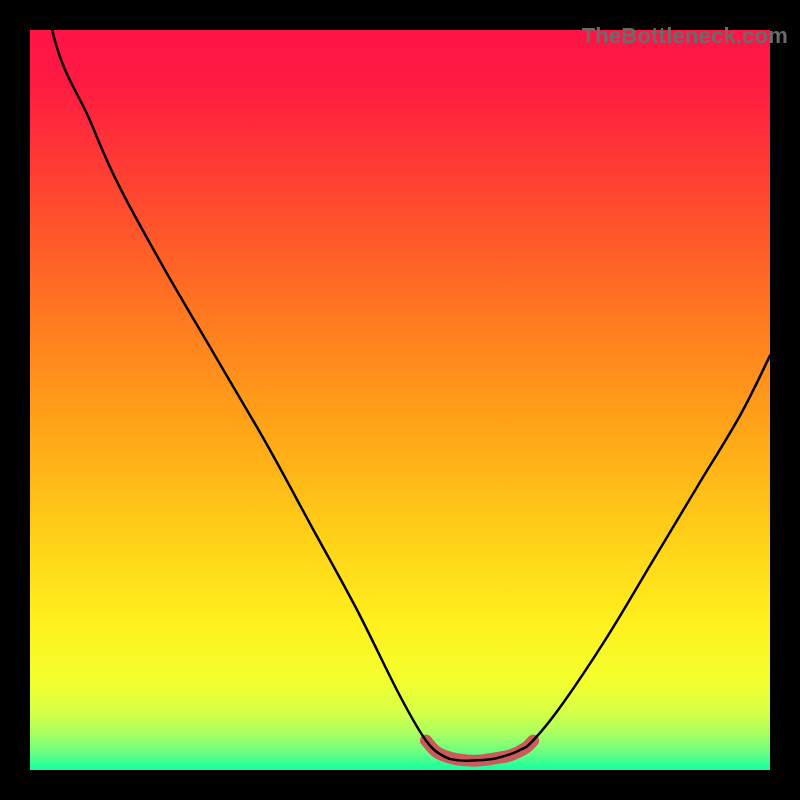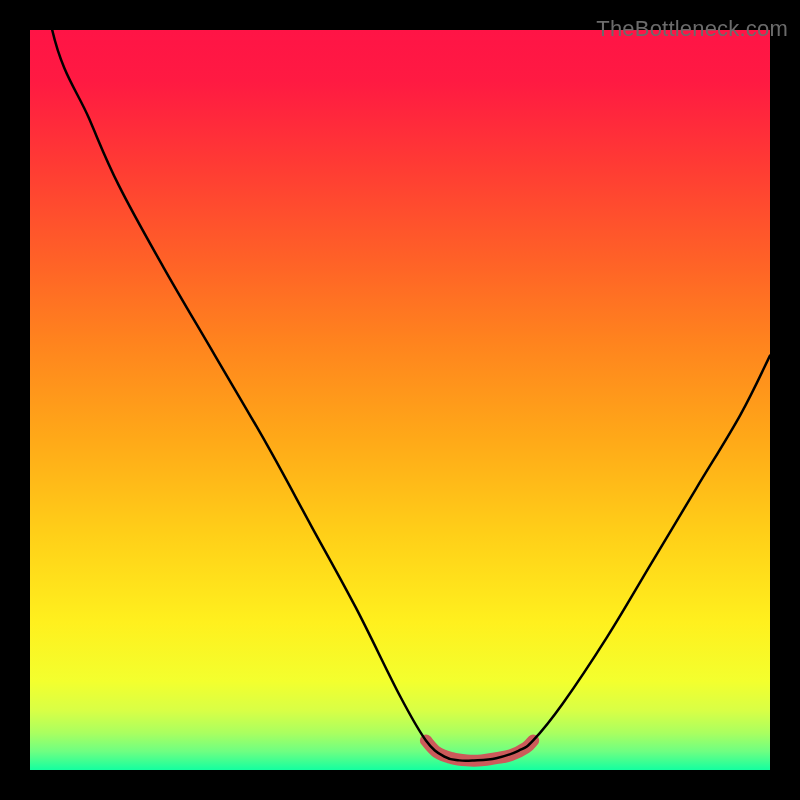--- a/index.html
+++ b/index.html
@@ -11,26 +11,26 @@
     overflow: hidden;
   }
   .outer {
     position: relative;
     width: 800px;
     height: 800px;
     background: #000;
   }
   .watermark {
     position: absolute;
-    top: 16px;
+    top: 23px;
     right: 12px;
     color: #6b6b6b;
     font-family: Arial, Helvetica, sans-serif;
     font-size: 22px;
-    font-weight: normal;
+    font-weight: bold;
     z-index: 20;
     letter-spacing: 0.2px;
   }
   .plot {
     position: absolute;
     left: 30px;
     top: 30px;
     width: 740px;
     height: 740px;
     overflow: hidden;

